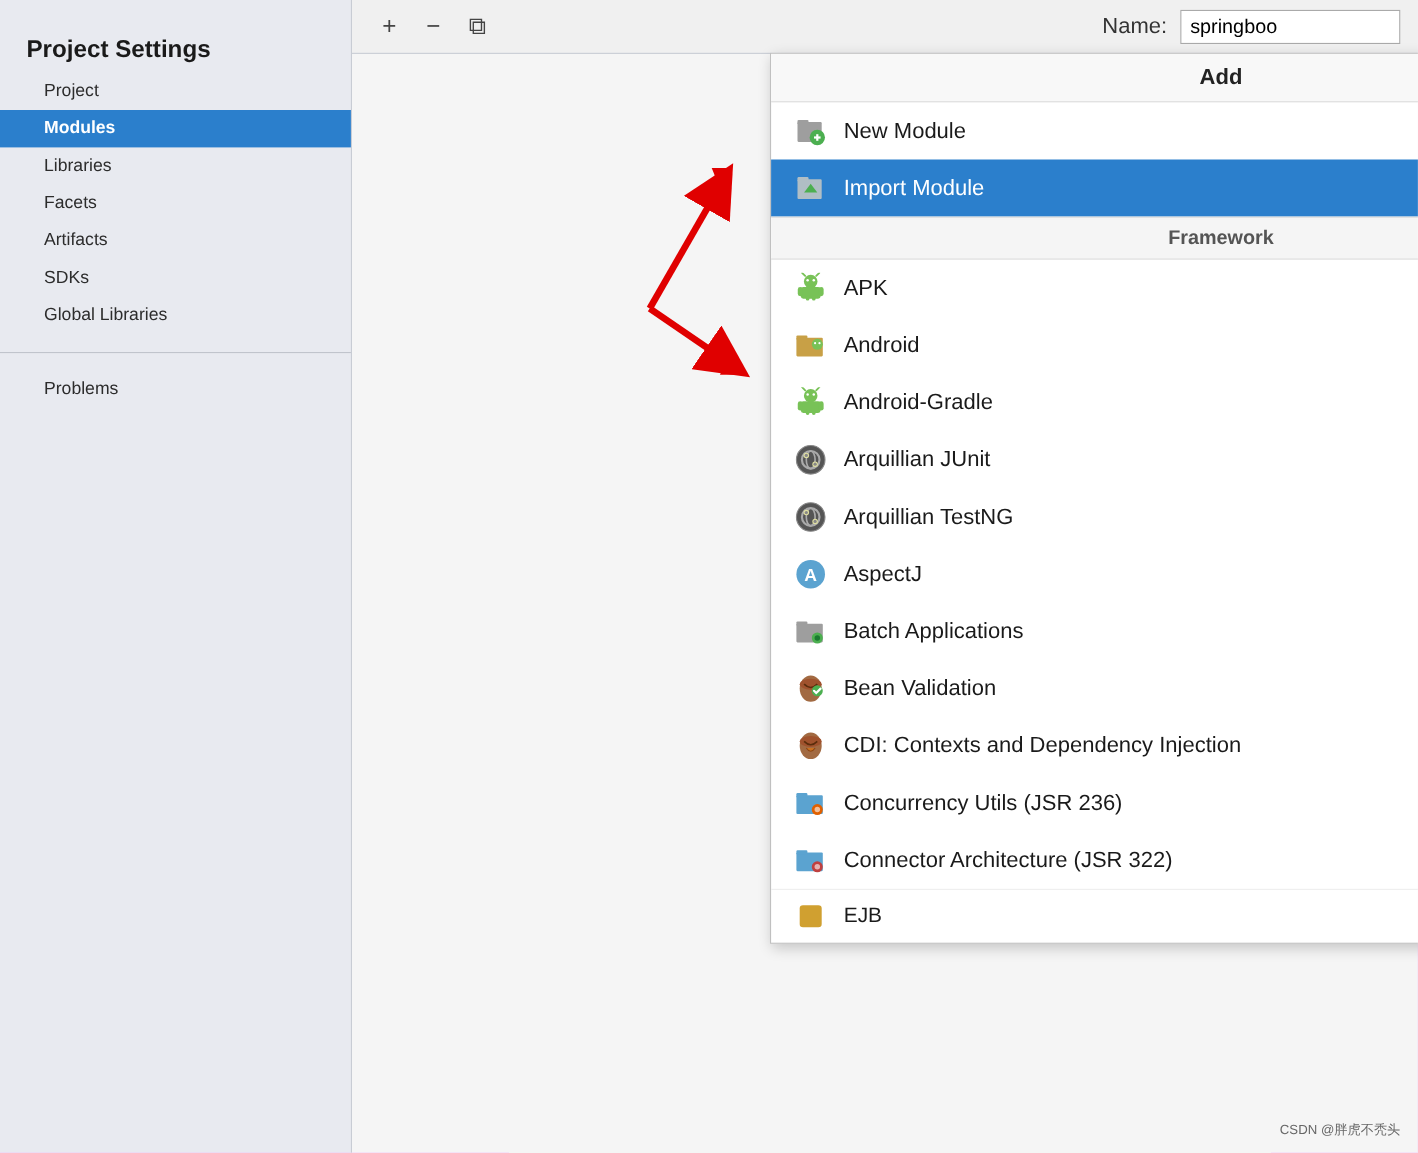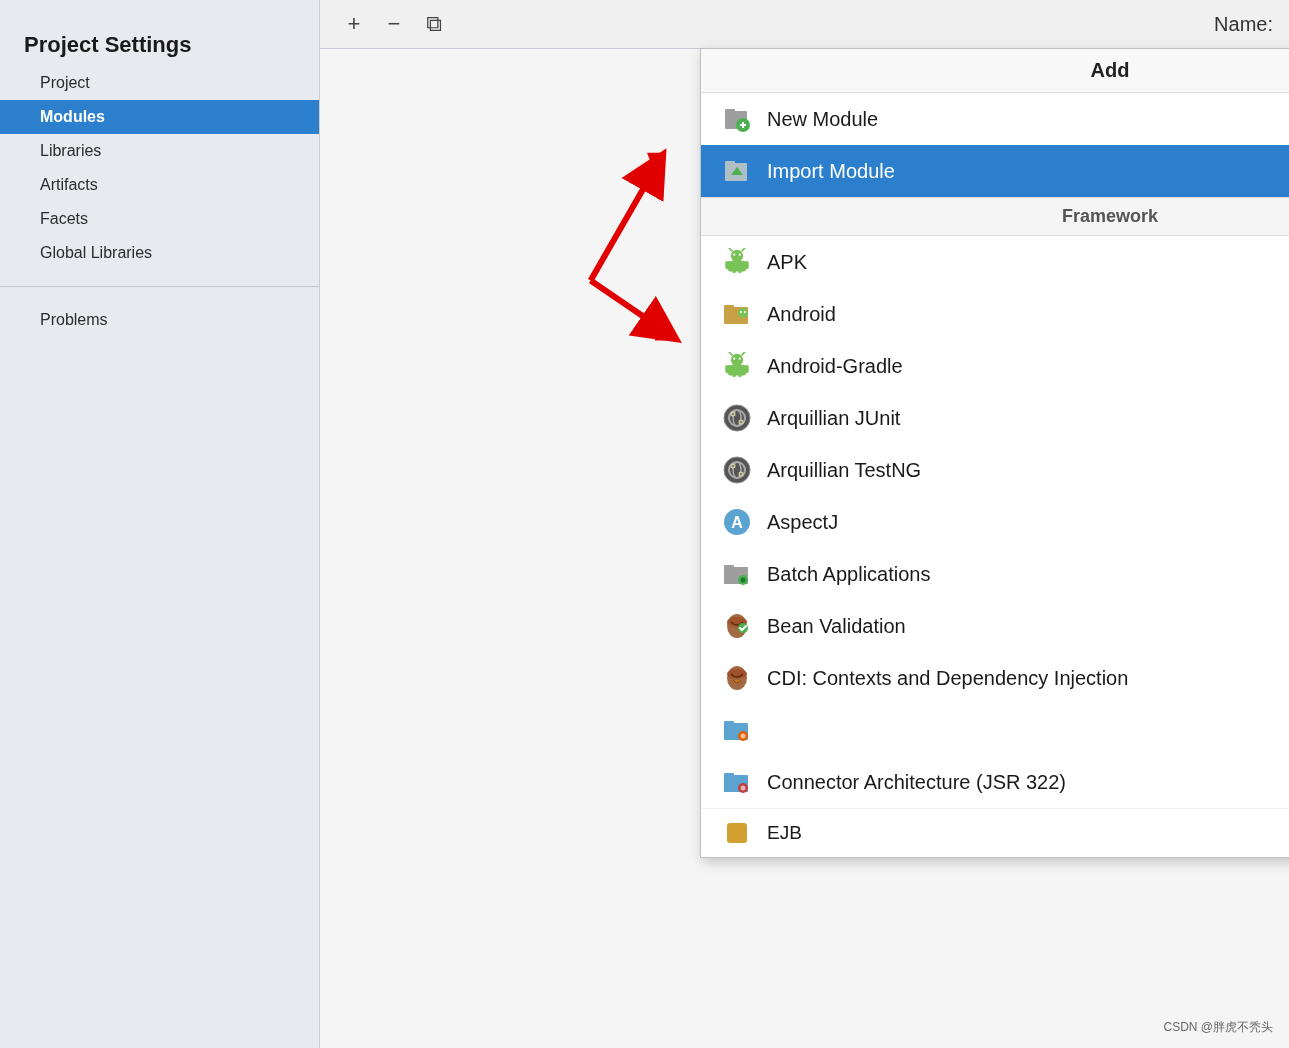--- a/index.html
+++ b/index.html
@@ -205,34 +205,36 @@
 </head>
 <body>
 
 <div class="main-container">
 
   <div class="sidebar">
     <div class="nav-header">Project Settings</div>
     <div class="nav-item">Project</div>
     <div class="nav-item active">Modules</div>
     <div class="nav-item">Libraries</div>
+    <div class="nav-item">Facets</div>
     <div class="nav-item">Artifacts</div>
-    <div class="nav-item">Facets</div>
+    <div class="nav-item">SDKs</div>
     <div class="nav-item">Global Libraries</div>
     <div class="nav-divider"></div>
     <div class="nav-item">Problems</div>
   </div>
 
   <div class="content-area">
 
     <div class="toolbar">
       <button class="toolbar-btn">+</button>
       <button class="toolbar-btn">−</button>
       <button class="toolbar-btn">⧉</button>
       <span class="name-label">Name:</span>
+      <input class="name-input" value="springboo" style="">
     </div>
 
     <div class="dropdown-overlay">
       <div class="dropdown-header">Add</div>
 
       <div class="dropdown-item">
         <div class="icon-box">
           <svg width="28" height="28" viewBox="0 0 28 28">
             <rect x="2" y="6" width="22" height="18" rx="1" fill="#9e9e9e"></rect>
             <rect x="2" y="4" width="10" height="4" rx="1" fill="#9e9e9e"></rect>
@@ -387,20 +389,21 @@
 
       <div class="dropdown-item">
         <div class="icon-box">
           <svg width="28" height="28" viewBox="0 0 28 28">
             <rect x="1" y="7" width="24" height="17" rx="1" fill="#5ba3d0"></rect>
             <rect x="1" y="5" width="10" height="4" rx="1" fill="#5ba3d0"></rect>
             <circle cx="20" cy="20" r="5" fill="#e06000"></circle>
             <circle cx="20" cy="20" r="2.5" fill="#fff" opacity="0.6"></circle>
           </svg>
         </div>
+        <span>Concurrency Utils (JSR 236)</span>
       </div>
 
       <div class="dropdown-item">
         <div class="icon-box">
           <svg width="28" height="28" viewBox="0 0 28 28">
             <rect x="1" y="7" width="24" height="17" rx="1" fill="#5ba3d0"></rect>
             <rect x="1" y="5" width="10" height="4" rx="1" fill="#5ba3d0"></rect>
             <circle cx="20" cy="20" r="5" fill="#c04040"></circle>
             <circle cx="20" cy="20" r="2.5" fill="#fff" opacity="0.6"></circle>
           </svg>

